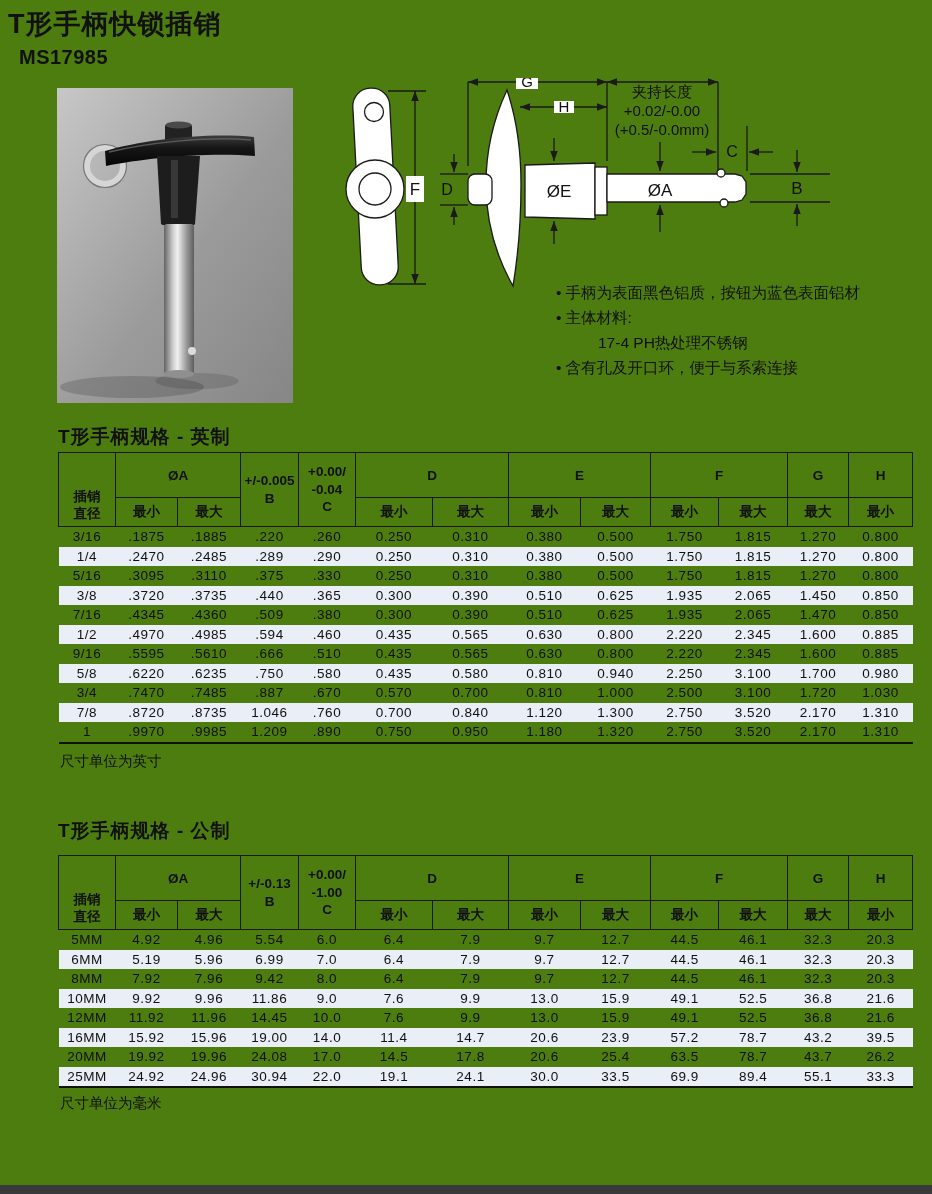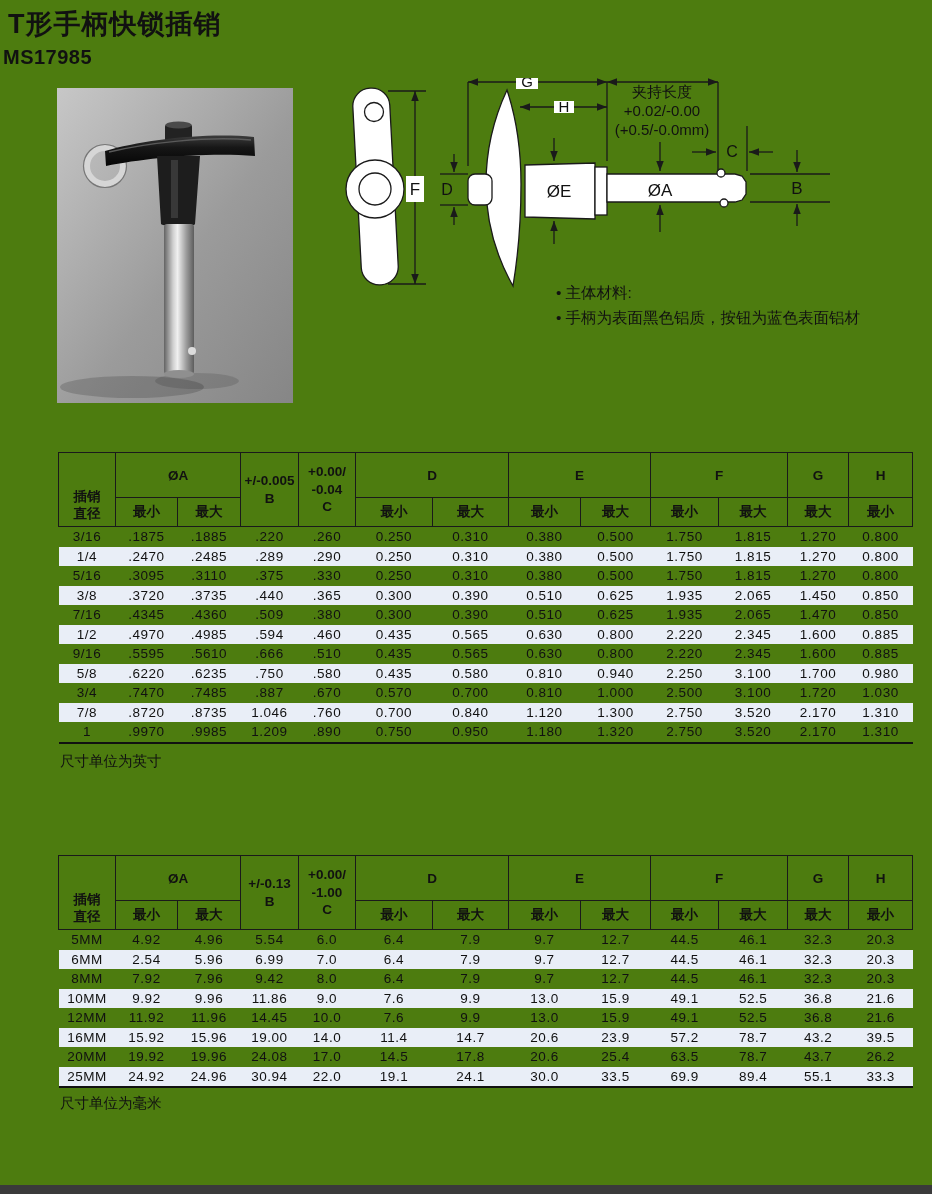--- a/index.html
+++ b/index.html
@@ -1,21 +1,21 @@
 <!DOCTYPE html>
 <html><head>
 <meta charset="utf-8">
 <style>
   html,body{margin:0;padding:0;background:#ffffff;}
   .page{
     position:relative;width:932px;height:1194px;background:#4d7c0f;overflow:hidden;
     font-family:"Liberation Sans","DejaVu Sans",sans-serif;color:#111;
   }
   .page-title{position:absolute;left:8px;top:6px;font-size:27px;font-weight:bold;letter-spacing:1px;}
-  .part-number{position:absolute;left:3px;top:46px;font-size:20px;font-weight:bold;letter-spacing:.5px;}
+  .part-number{position:absolute;left:19px;top:46px;font-size:20px;font-weight:bold;letter-spacing:.5px;}
   .photo{position:absolute;left:57px;top:88px;width:236px;height:315px;}
   .diagram{position:absolute;left:330px;top:78px;width:600px;height:212px;}
   .diagram svg text{font-family:"Liberation Sans","DejaVu Sans",sans-serif;fill:#111;}
   .features{position:absolute;left:556px;top:282px;width:362px;font-size:15.5px;line-height:22px;}
   .features p{margin:0 0 3px 0;}
   .features p.sub{padding-left:42px;margin-top:2px;}
   .bullet{margin-right:4px;}
   .section-title{position:absolute;font-size:19px;font-weight:bold;letter-spacing:1px;}
   .st-imperial{left:58px;top:424px;}
   .st-metric{left:58px;top:818px;}
@@ -149,24 +149,27 @@
       <text x="330" y="118" font-size="17" text-anchor="middle">ØA</text>
       <text x="402" y="79" font-size="16" text-anchor="middle">C</text>
       <text x="467" y="116" font-size="17" text-anchor="middle">B</text>
       <text x="332" y="19" font-size="15" text-anchor="middle">夹持长度</text>
       <text x="332" y="38" font-size="15" text-anchor="middle">+0.02/-0.00</text>
       <text x="332" y="57" font-size="15" text-anchor="middle">(+0.5/-0.0mm)</text>
     </svg>
   </div>
 
   <div class="features">
+    <p><span class="bullet">•</span><span>手柄为表面黑色铝质，按钮为蓝色表面铝材</span></p>
     <p><span class="bullet">•</span><span>主体材料:</span></p>
-    <p><span class="bullet">•</span><span>手柄为表面黑色铝质，按钮为蓝色表面铝材</span></p>
+    <p class="sub"><span>17-4 PH热处理不锈钢</span></p>
+    <p><span class="bullet">•</span><span>含有孔及开口环，便于与系索连接</span></p>
   </div>
 
+  <div class="section-title st-imperial">T形手柄规格 - 英制</div>
   <div class="spec spec-imperial">
     <table>
       <colgroup>
         <col style="width:57px">
           <col style="width:62px">
           <col style="width:63px">
           <col style="width:58px">
         <col style="width:57px">
           <col style="width:77px">
           <col style="width:76px">
@@ -370,20 +373,21 @@
             <td>2.750</td>
             <td>3.520</td>
             <td>2.170</td>
             <td>1.310</td>
           </tr>
         </tbody>
     </table>
   </div>
   <div class="unit-note un-imperial">尺寸单位为英寸</div>
 
+  <div class="section-title st-metric">T形手柄规格 - 公制</div>
   <div class="spec spec-metric">
     <table>
       <colgroup>
         <col style="width:57px">
           <col style="width:62px">
           <col style="width:63px">
           <col style="width:58px">
         <col style="width:57px">
           <col style="width:77px">
           <col style="width:76px">
@@ -434,21 +438,21 @@
             <td>7.9</td>
             <td>9.7</td>
             <td>12.7</td>
             <td>44.5</td>
             <td>46.1</td>
             <td>32.3</td>
             <td>20.3</td>
           </tr>
           <tr class="alt">
             <td>6MM</td>
-            <td>2.54</td>
+            <td>5.19</td>
             <td>5.96</td>
             <td>6.99</td>
             <td>7.0</td>
             <td>6.4</td>
             <td>7.9</td>
             <td>9.7</td>
             <td>12.7</td>
             <td>44.5</td>
             <td>46.1</td>
             <td>32.3</td>

